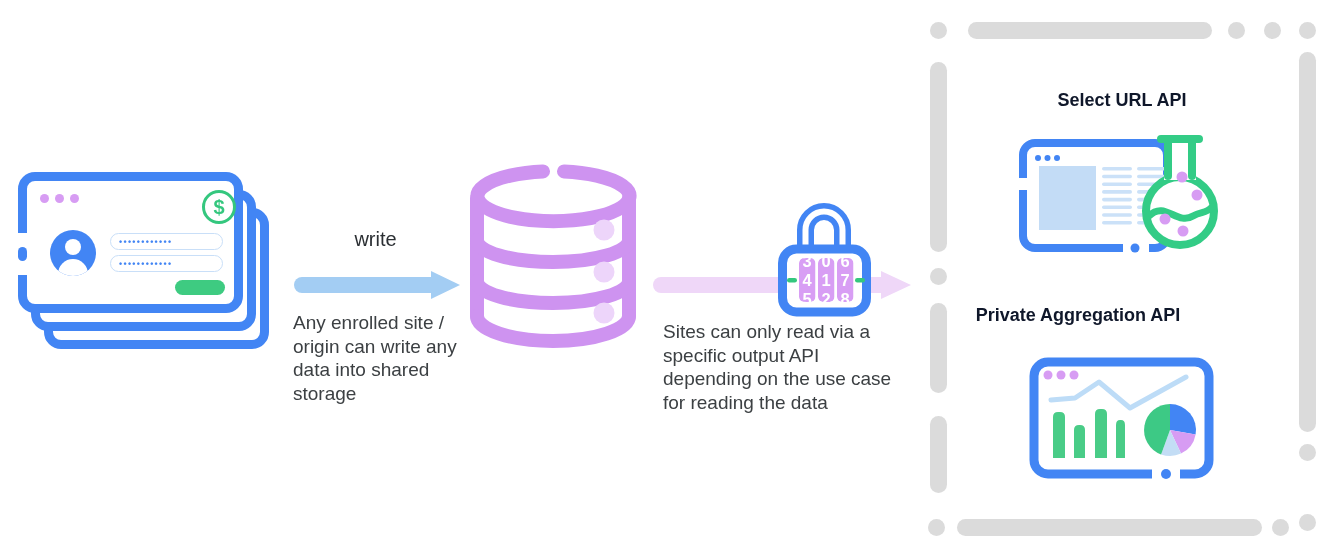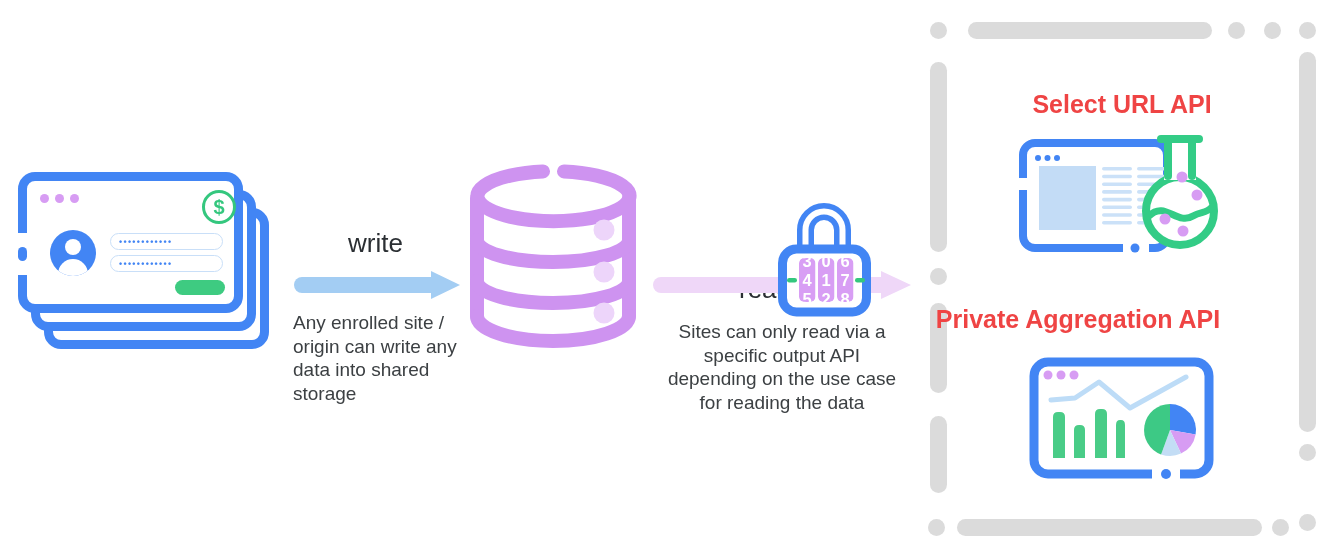--- a/index.html
+++ b/index.html
@@ -1,22 +1,22 @@
 <!DOCTYPE html>
 <html><head>
 <meta charset="utf-8">
 <style>
   html,body{margin:0;padding:0;background:#ffffff;}
   #stage{position:relative;width:1333px;height:555px;background:#ffffff;overflow:hidden;
          font-family:"Liberation Sans",sans-serif;}
   .abs{position:absolute;}
 
   
-  .heading{font-weight:bold;color:#ef4444;font-size:25px;text-align:center;letter-spacing:0px;}
-  .flowlabel{font-size:26px;color:#2b2f33;text-align:center;}
+  .heading{font-weight:bold;color:#0f172a;font-size:18px;text-align:center;letter-spacing:0px;}
+  .flowlabel{font-size:20px;color:#2b2f33;text-align:center;}
   .caption{font-size:19px;line-height:23.5px;color:#3c4043;}
 
   
   .card{position:absolute;background:#fff;border:9px solid #4285F4;border-radius:17px;
         width:225px;height:141px;box-sizing:border-box;}
   .win-dot{position:absolute;width:9px;height:9px;border-radius:50%;}
   .input-box{position:absolute;width:113px;height:17px;border:1.5px solid #c9dff8;border-radius:9px;
              box-sizing:border-box;display:flex;align-items:center;background:#fff;}
   .input-dots{font-size:9px;letter-spacing:1.3px;color:#4285F4;font-weight:bold;padding-left:8px;
               line-height:10px;white-space:nowrap;overflow:hidden;}
@@ -86,21 +86,21 @@
     <circle cx="138" cy="66" r="10.5" fill="#EDD5FA"></circle>
     <circle cx="138" cy="108" r="10.5" fill="#EDD5FA"></circle>
     <circle cx="138" cy="149" r="10.5" fill="#EDD5FA"></circle>
   </svg>
 
   <div class="abs flowlabel" style="left:685px;top:228px;width:160px;margin-top:46px;">read</div>
   <svg class="abs" style="left:651px;top:269px;" width="264" height="32" viewBox="0 0 264 32">
     <path d="M10 16 H 232" stroke="#EFD7F8" stroke-width="16" stroke-linecap="round" fill="none"></path>
     <path d="M230 2 L260 16 L230 30 Z" fill="#EFD7F8"></path>
   </svg>
-  <div class="abs caption" style="left:663px;top:320px;width:238px;text-align:center;">Sites can only read via a specific output API depending on the use case for reading the data</div>
+  <div class="abs caption" style="left:663px;top:320px;width:238px;">Sites can only read via a specific output API depending on the use case for reading the data</div>
 
   <svg class="abs" style="left:778px;top:203px;" width="93" height="114" viewBox="0 0 93 114">
     <defs>
       <clipPath id="cp0">
           <rect x="21" y="55" width="16.5" height="44" rx="5"></rect>
         </clipPath>
       <clipPath id="cp1">
           <rect x="40" y="55" width="16.5" height="44" rx="5"></rect>
         </clipPath>
       <clipPath id="cp2">

